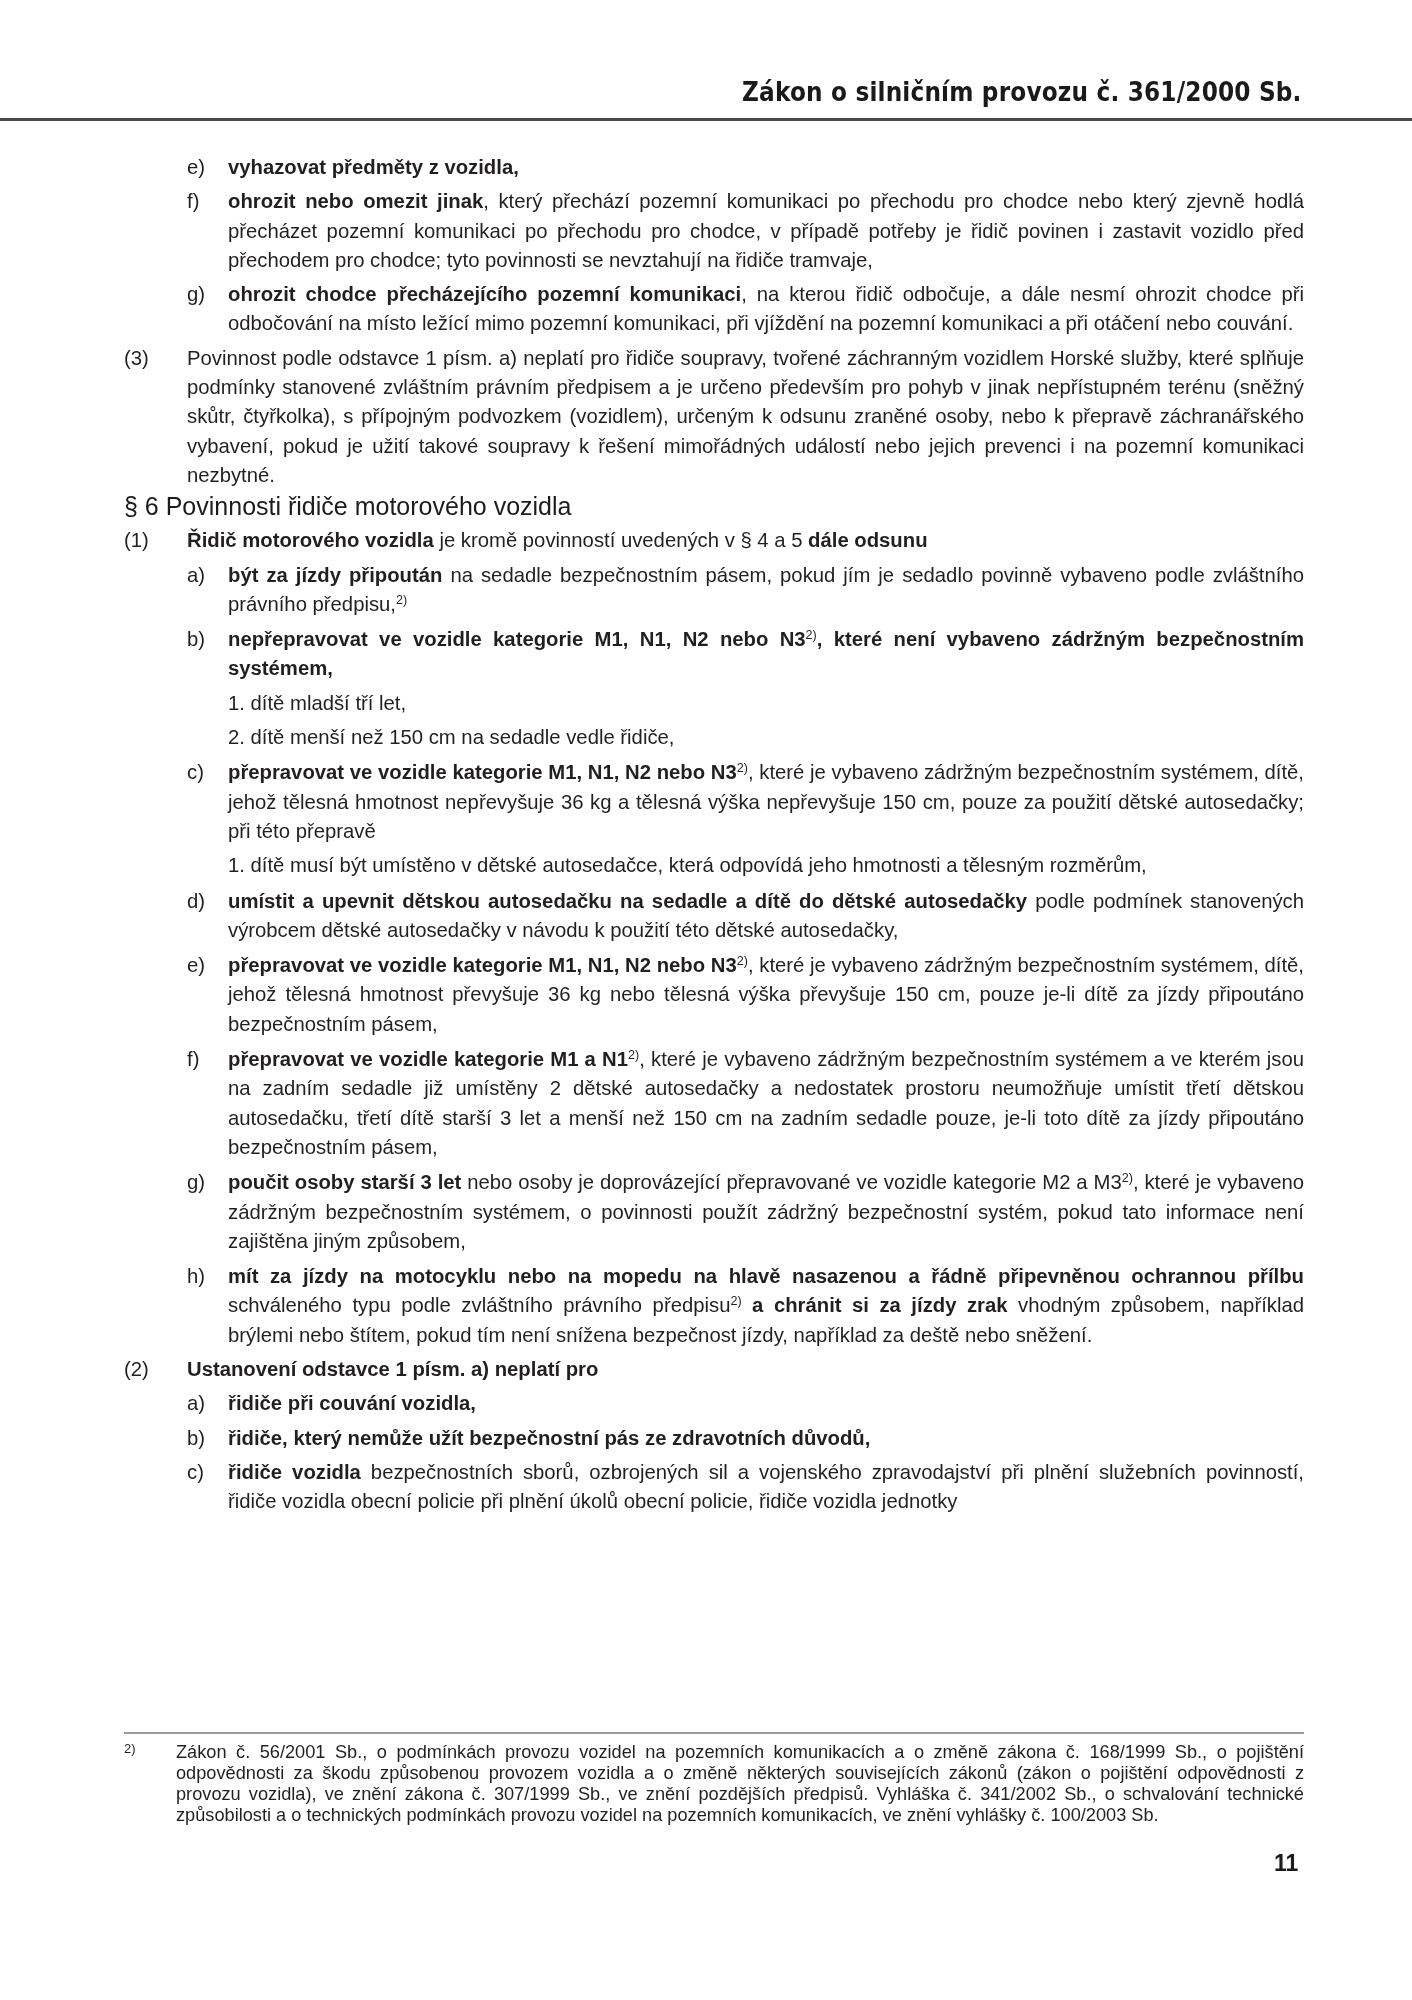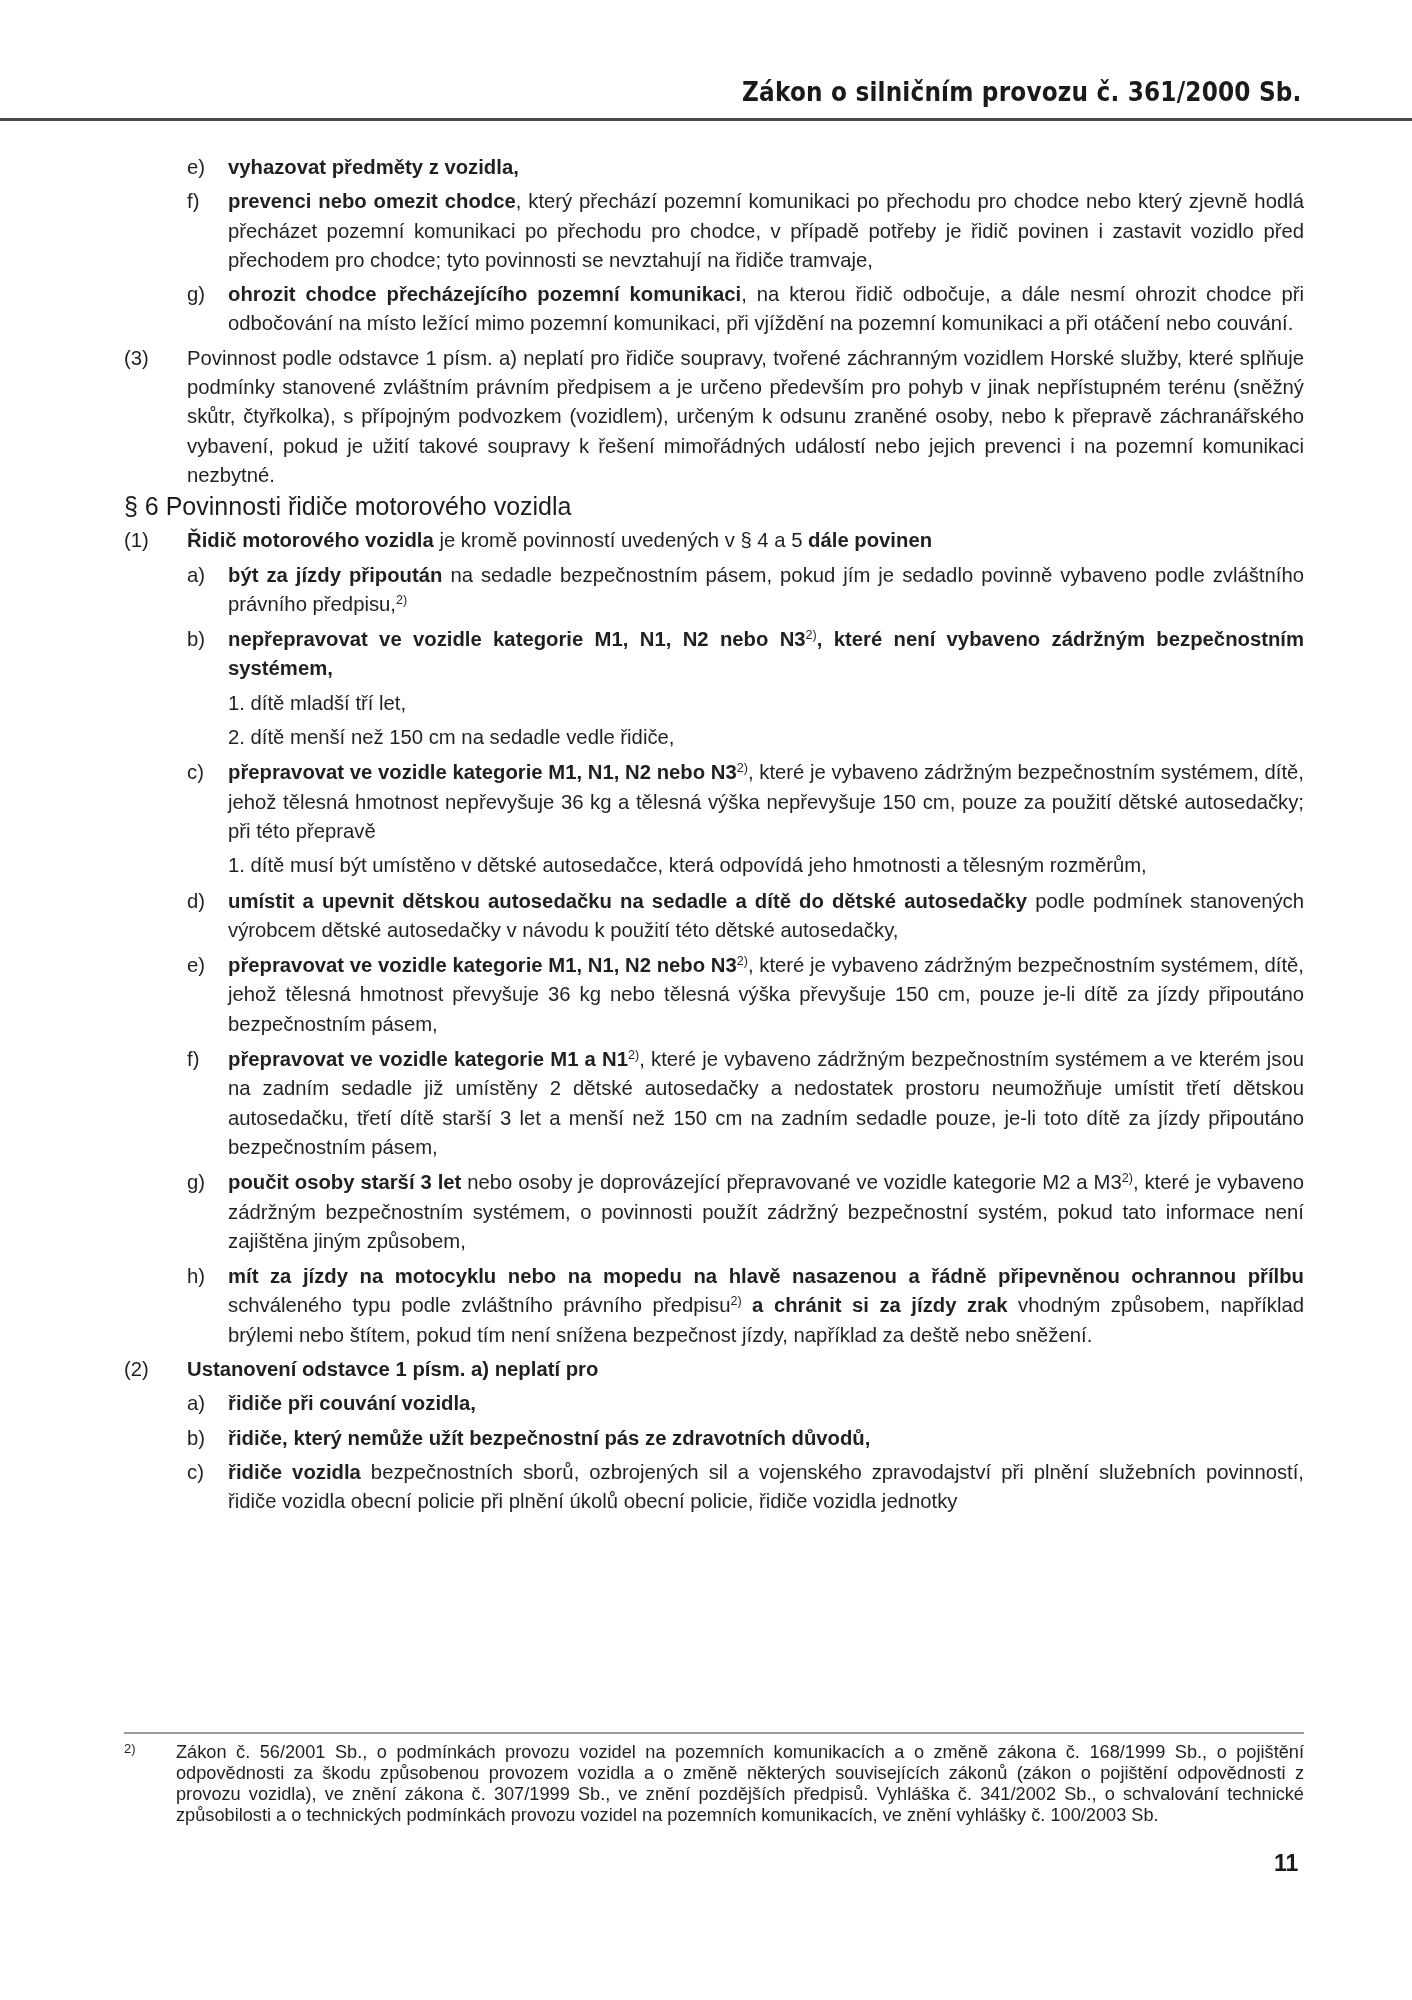--- a/index.html
+++ b/index.html
@@ -31,34 +31,34 @@
 
 <div class="header-title">Zákon o silničním provozu č. 361/2000 Sb.</div>
 <div class="header-rule"></div>
 
 <div class="content">
 
   <div class="row item">
     <span class="lbl">e)</span><b>vyhazovat předměty z vozidla,</b>
   </div>
   <div class="row item gap-s">
-    <span class="lbl">f)</span><b>prevenci nebo omezit chodce</b><span>, který přechází pozemní komunikaci po přechodu pro chodce nebo který zjevně hodlá přecházet pozemní komunikaci po přechodu pro chodce, v případě potřeby je řidič povinen i zastavit vozidlo před přechodem pro chodce; tyto povinnosti se nevztahují na řidiče tramvaje,</span>
+    <span class="lbl">f)</span><b>ohrozit nebo omezit jinak</b><span>, který přechází pozemní komunikaci po přechodu pro chodce nebo který zjevně hodlá přecházet pozemní komunikaci po přechodu pro chodce, v případě potřeby je řidič povinen i zastavit vozidlo před přechodem pro chodce; tyto povinnosti se nevztahují na řidiče tramvaje,</span>
   </div>
   <div class="row item gap-s">
     <span class="lbl">g)</span><b>ohrozit chodce přecházejícího pozemní komunikaci</b><span>, na kterou řidič odbočuje, a dále nesmí ohrozit chodce při odbočování na místo ležící mimo pozemní komunikaci, při vjíždění na pozemní komunikaci a při otáčení nebo couvání.</span>
   </div>
 
   <div class="row para gap-s">
     <span class="num">(3)</span><span>Povinnost podle odstavce 1 písm. a) neplatí pro řidiče soupravy, tvořené záchranným vozidlem Horské služby, které splňuje podmínky stanovené zvláštním právním předpisem a je určeno především pro pohyb v jinak nepřístupném terénu (sněžný skůtr, čtyřkolka), s přípojným podvozkem (vozidlem), určeným k odsunu zraněné osoby, nebo k přepravě záchranářského vybavení, pokud je užití takové soupravy k řešení mimořádných událostí nebo jejich prevenci i na pozemní komunikaci nezbytné.</span>
   </div>
 
   <div class="section-heading">§ 6 Povinnosti řidiče motorového vozidla</div>
 
   <div class="row para">
-    <span class="num">(1)</span><b>Řidič motorového vozidla</b><span> je kromě povinností uvedených v § 4 a 5 </span><b>dále povinen</b>
+    <span class="num">(1)</span><b>Řidič motorového vozidla</b><span> je kromě povinností uvedených v § 4 a 5 </span><b>dále odsunu</b>
   </div>
 
   <div class="row item gap-s">
     <span class="lbl">a)</span><b>být za jízdy připoután</b><span> na sedadle bezpečnostním pásem, pokud jím je sedadlo povinně vybaveno podle zvláštního právního předpisu,</span><sup>2)</sup>
   </div>
 
   <div class="row item gap-m">
     <span class="lbl">b)</span><b>nepřepravovat ve vozidle kategorie M1, N1, N2 nebo N3</b><sup>2)</sup><b>, které není vybaveno zádržným bezpečnostním systémem,</b>
   </div>
   <div class="row sub gap-s">1. dítě mladší tří let,</div>

